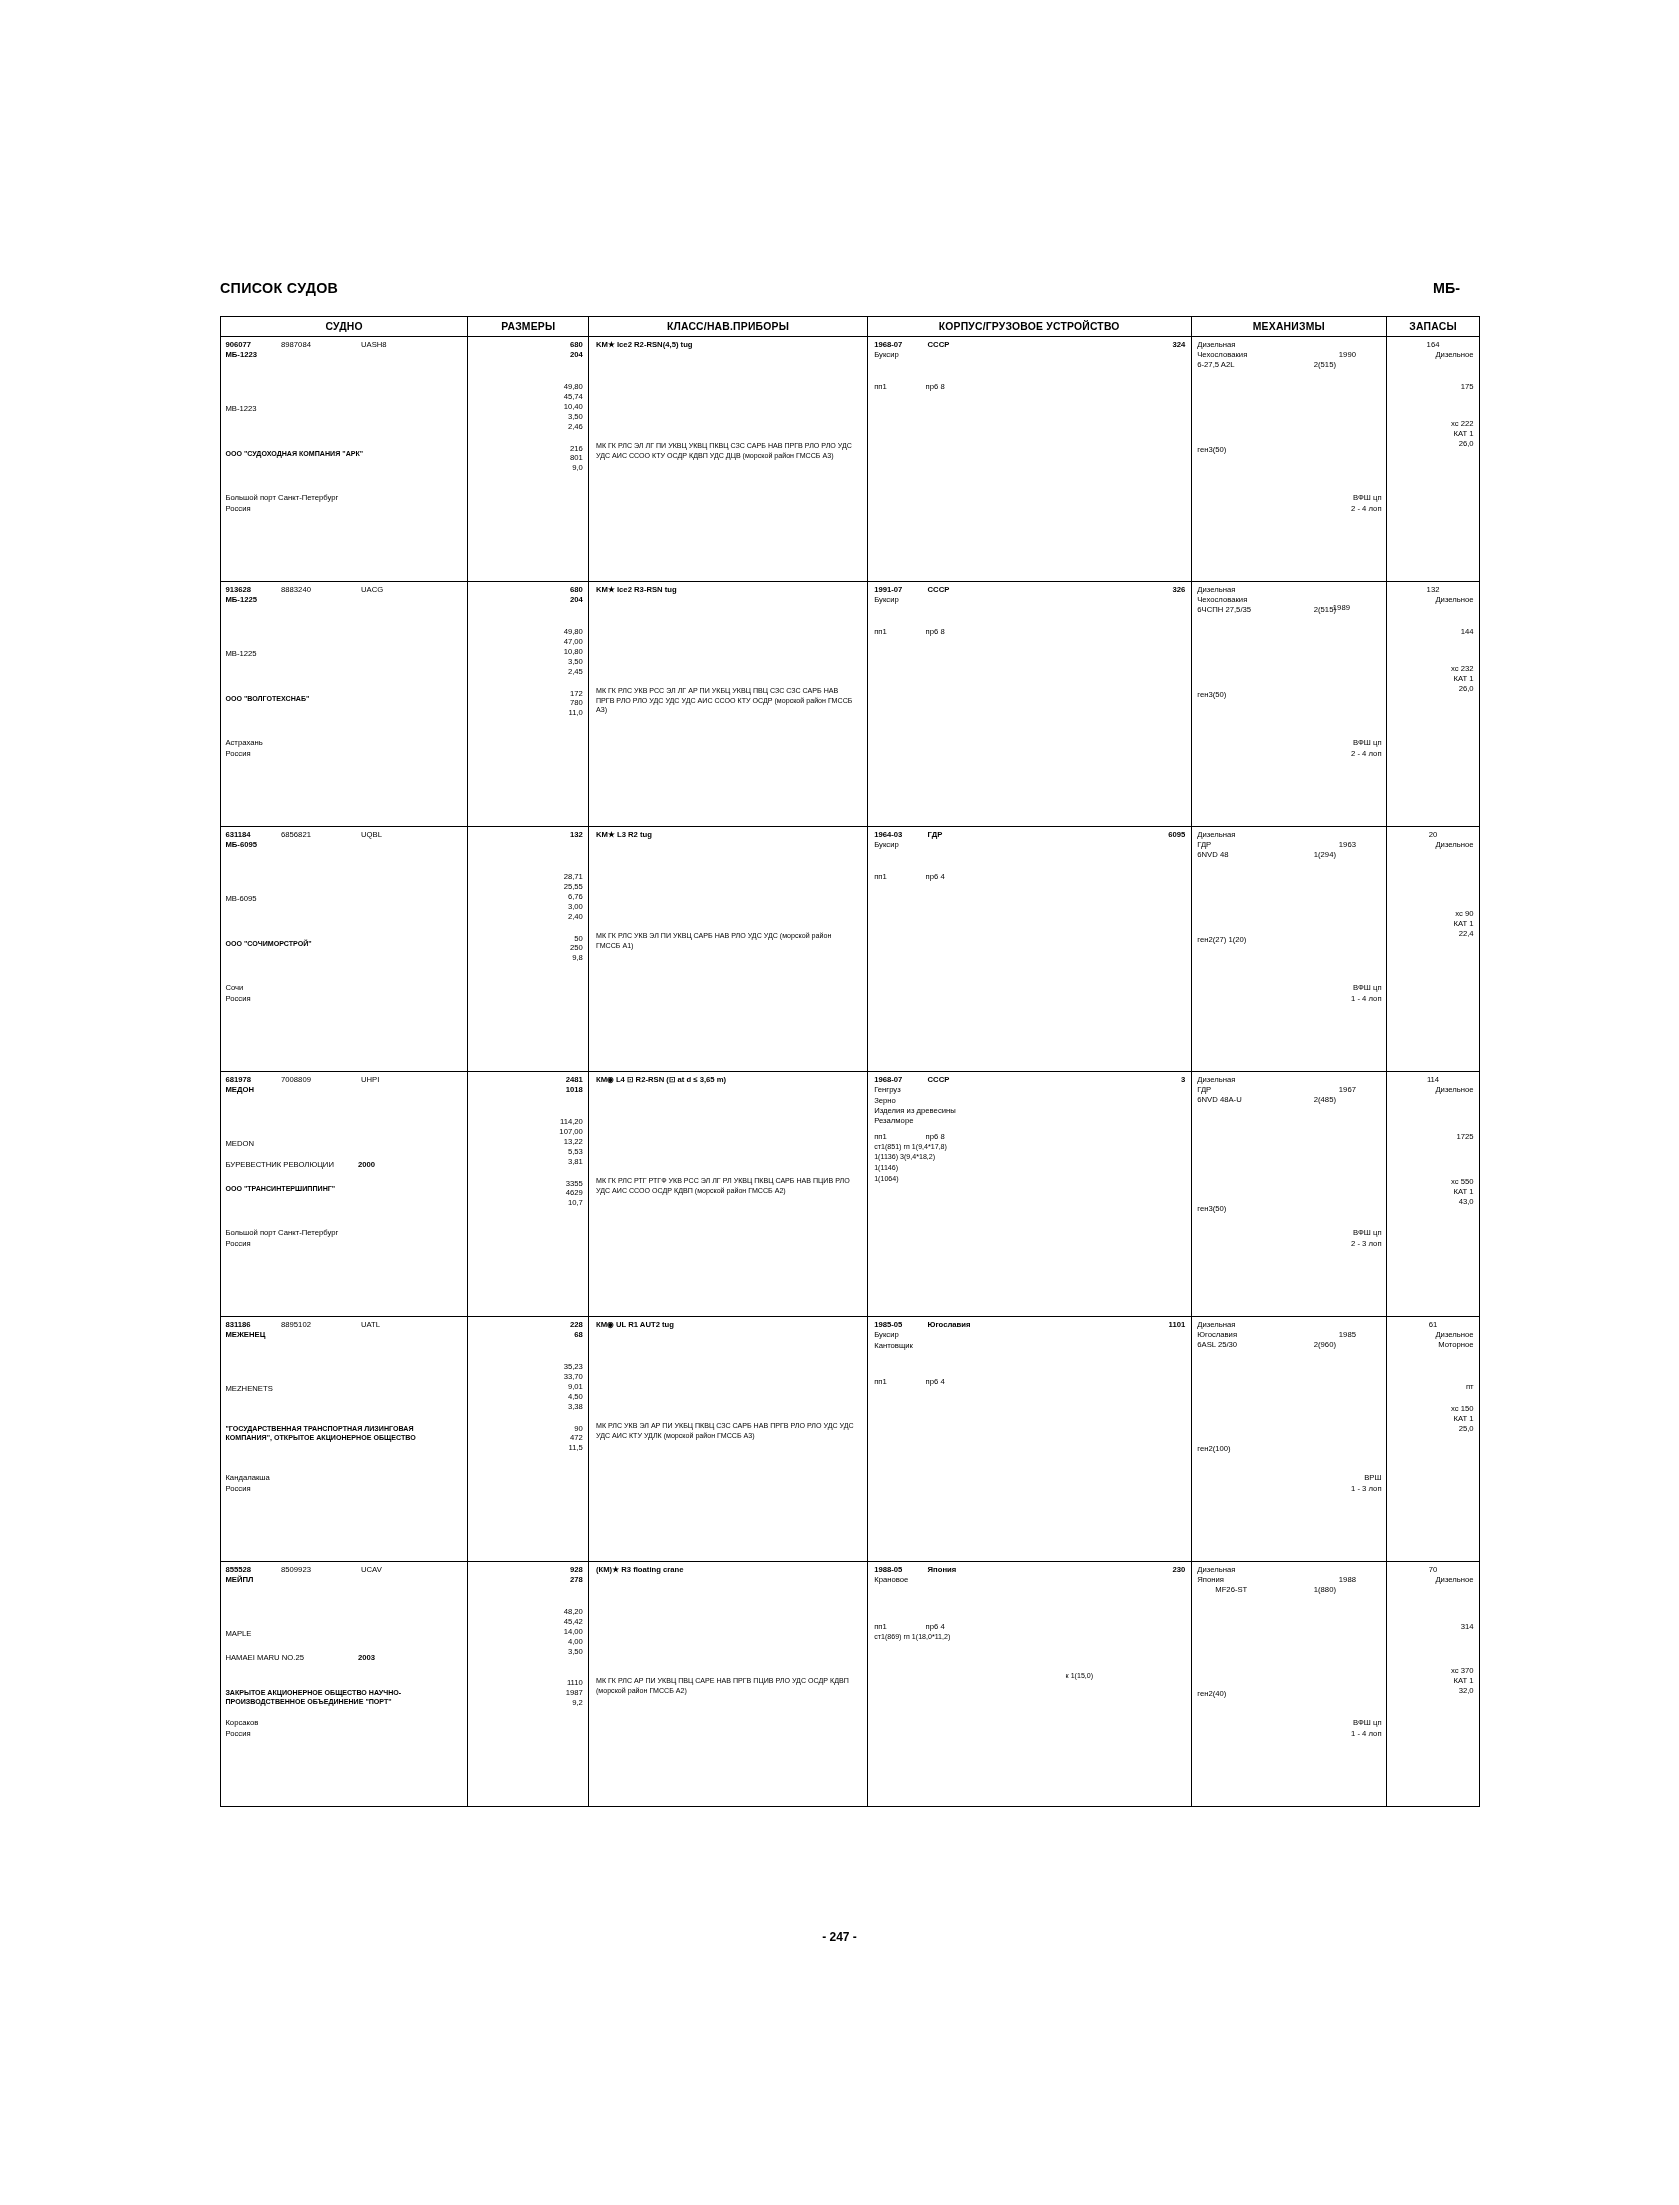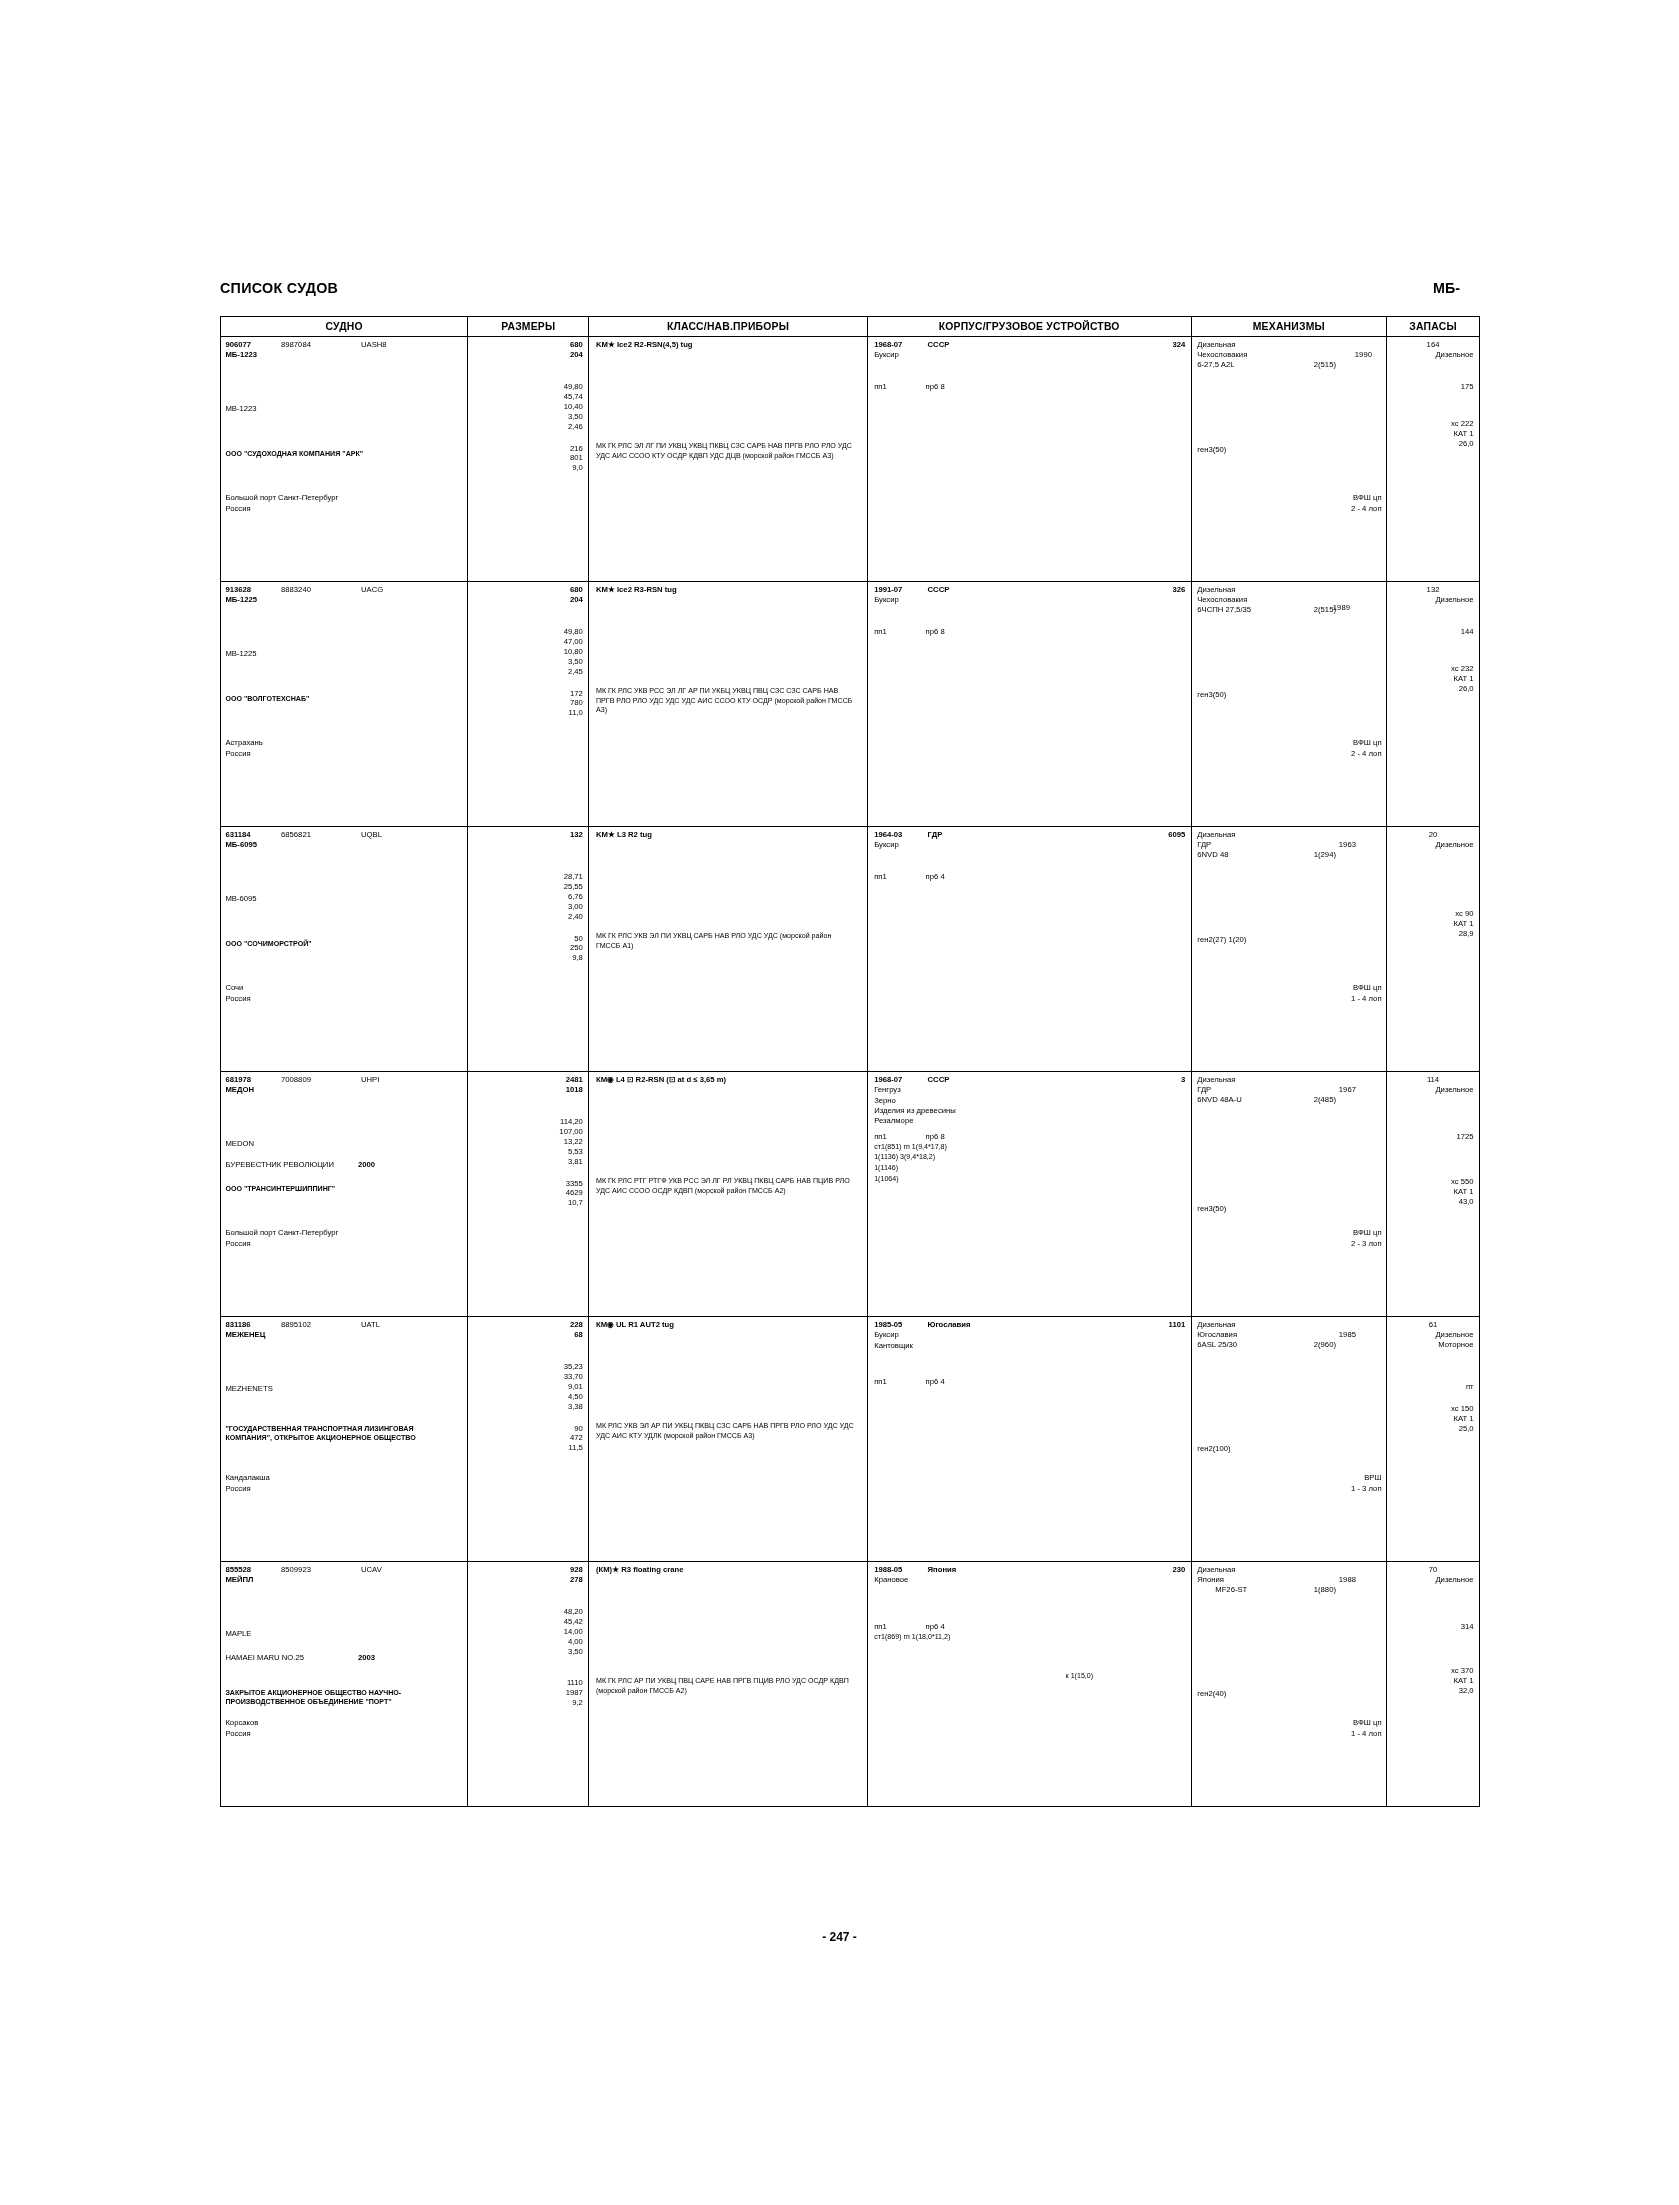--- a/index.html
+++ b/index.html
@@ -153,21 +153,21 @@
             <div class="abs sm" style="left:58px; top:45px;">пр6 8</div>
             <div class="abs tiny" style="left:6.6px; top:55px; white-space:pre-line; line-height:1.5;"></div>
             <div class="abs tiny" style="left:181px; top:99px;"></div>
           </div>
         </td>
         <td class="cell colE">
           <div class="row-body">
             <div class="abs sm" style="left:5.5px; top:3.3px;">Дизельная</div>
             <div class="abs sm" style="left:5.5px; top:13px;">Чехословакия</div>
             <div class="abs sm" style="left:5.5px; top:23px;">6-27,5 A2L</div>
-            <div class="abs r sm" style="right:14px; top:13px;">1990</div>
+            <div class="abs r sm" style="right:30px; top:13px;">1990</div>
             <div class="abs sm" style="left:122px; top:23px;">2(515)</div>
             <div class="abs sm" style="left:5.5px; top:108px;">ген3(50)</div>
             <div class="abs r sm" style="right:4.4px; top:156px;">ВФШ цп</div>
             <div class="abs r sm" style="right:4.4px; top:167px;">2 - 4 лоп</div>
           </div>
         </td>
         <td class="cell colF">
           <div class="row-body">
             <div class="abs c sm" style="left:0; right:0; top:3.3px;">164</div>
             <div class="abs r sm" style="right:5.5px; top:13px;">Дизельное</div>
@@ -311,21 +311,21 @@
             <div class="abs r sm" style="right:4.4px; top:167px;">1 - 4 лоп</div>
           </div>
         </td>
         <td class="cell colF">
           <div class="row-body">
             <div class="abs c sm" style="left:0; right:0; top:3.3px;">20</div>
             <div class="abs r sm" style="right:5.5px; top:13px;">Дизельное</div>
             <div class="abs r sm" style="right:5.5px; top:45px;"></div>
             <div class="abs r sm" style="right:5.5px; top:82px;">хс 90</div>
             <div class="abs r sm" style="right:5.5px; top:92px;">КАТ 1</div>
-            <div class="abs r sm" style="right:5.5px; top:102px;">28,9</div>
+            <div class="abs r sm" style="right:5.5px; top:102px;">22,4</div>
           </div>
         </td>
       </tr>
 
       <tr>
         <td class="cell colA">
           <div class="row-body">
             <div class="abs b sm" style="left:4.4px; top:3.3px;">681978</div>
             <div class="abs sm" style="left:60px; top:3.3px;">7008809</div>
             <div class="abs sm" style="left:140px; top:3.3px;">UHPI</div>

